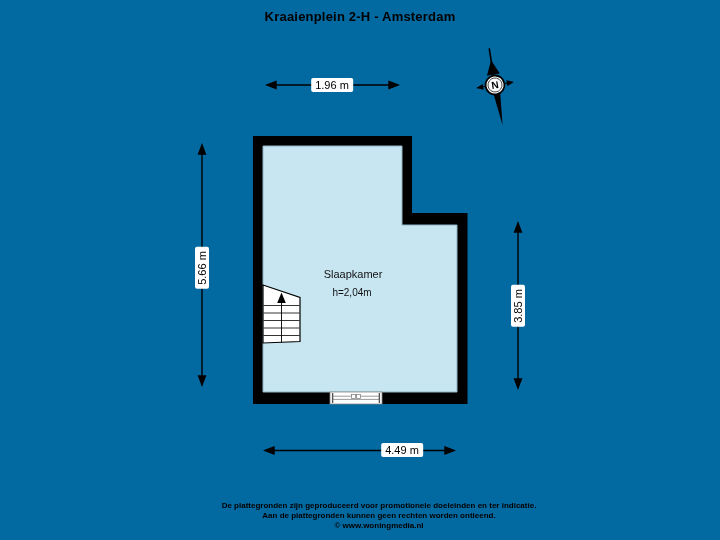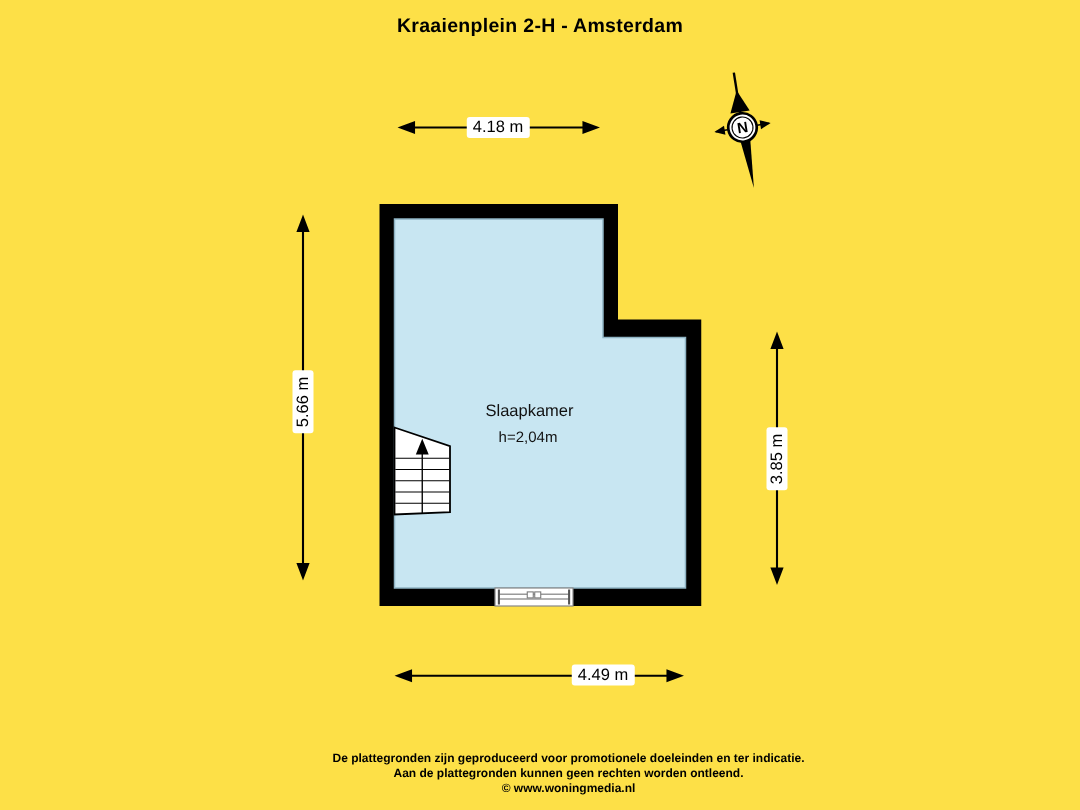--- a/index.html
+++ b/index.html
@@ -1,20 +1,20 @@
 <!DOCTYPE html>
 <html><head>
 <meta charset="utf-8">
 <style>
   html, body { margin: 0; padding: 0; background: #ffffff; }
   #stage {
     position: relative;
     width: 720px;
     height: 540px;
-    background: #fde047;
+    background: #0369a1;
     font-family: "Liberation Sans", sans-serif;
     overflow: hidden;
   }
   .title {
     position: absolute;
     left: 0; width: 720px;
     text-align: center;
     font-weight: bold;
     font-size: 13px;
     color: #000;
@@ -129,21 +129,21 @@
       <line x1="-18" y1="0" x2="-10" y2="0" stroke="#000000" stroke-width="1"></line>
       <line x1="10" y1="0" x2="18" y2="0" stroke="#000000" stroke-width="1"></line>
       <polygon points="-19,0 -12,-3 -12,3" fill="#000000"></polygon>
       <polygon points="19,0 12,-3 12,3" fill="#000000"></polygon>
       <circle cx="0" cy="0" r="9.5" fill="#ffffff" stroke="#000000" stroke-width="1.8"></circle>
       <circle cx="0" cy="0" r="7" fill="none" stroke="#000000" stroke-width="0.7"></circle>
       <text x="0" y="3.5" text-anchor="middle" font-size="10" font-weight="bold" font-family="Liberation Sans, sans-serif" fill="#000000">N</text>
     </g>
   </svg>
 
-  <div class="dim-label" style="left:332px; top:85px;">4.18 m</div>
+  <div class="dim-label" style="left:332px; top:85px;">1.96 m</div>
   <div class="dim-label vert" style="left:202px; top:268px;">5.66 m</div>
   <div class="dim-label vert" style="left:518px; top:306px;">3.85 m</div>
   <div class="dim-label" style="left:360px; top:450px;margin-left:42px;">4.49 m</div>
 
   <div class="room-name" style="left:353px; top:274px;">Slaapkamer</div>
   <div class="room-height" style="left:352px; top:292px;">h=2,04m</div>
 
   <div class="footer-line" id="footer-line1">De plattegronden zijn geproduceerd voor promotionele doeleinden en ter indicatie.</div>
   <div class="footer-line" id="footer-line3">© www.woningmedia.nl</div>
   <div class="footer-line" id="footer-line2">Aan de plattegronden kunnen geen rechten worden ontleend.</div>

